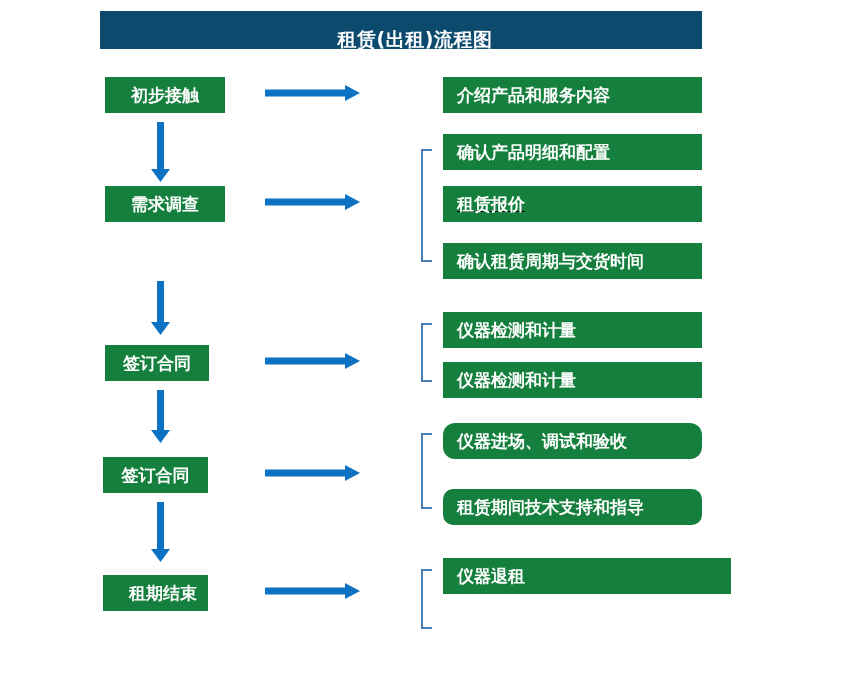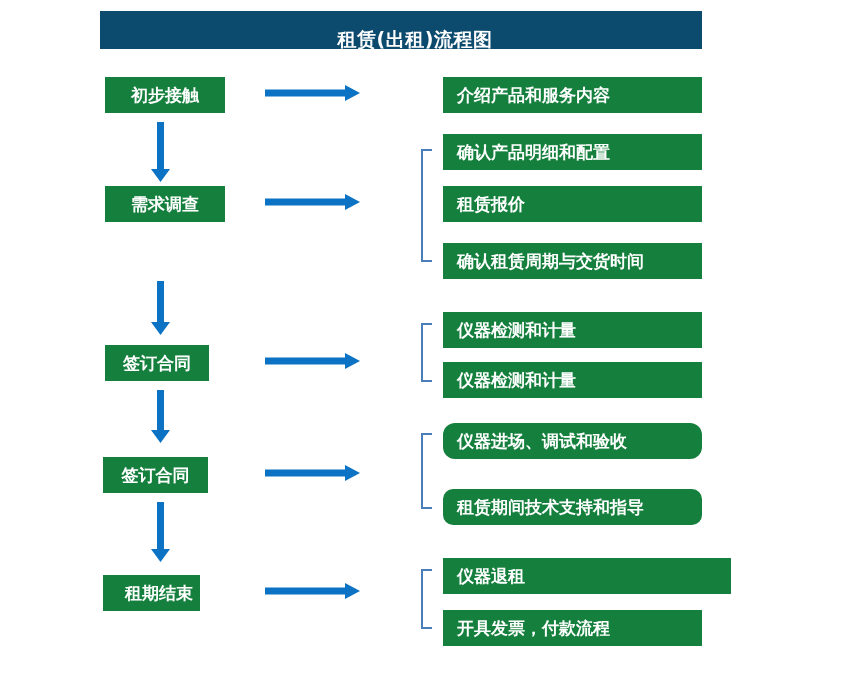--- a/index.html
+++ b/index.html
@@ -105,33 +105,33 @@
   </div>
 
   <div class="box stage-box" style="left:105px; top:186px; width:120px; height:36px;">
     <span class="box-text">需求调查</span>
   </div>
 
   <div class="box stage-box" style="left:103px; top:457px; width:105px; height:36px;">
     <span class="box-text">签订合同</span>
   </div>
 
-  <div class="box stage-box" style="left:103px; top:575px; width:97px; height:36px;padding-left:15px;">
+  <div class="box stage-box" style="left:103px; top:575px; width:105px; height:36px;padding-left:15px;">
     <span class="box-text">租期结束</span>
   </div>
 
   <div class="box detail-box" style="left:443px; top:77px; width:259px; height:36px;">
     <span class="box-text">介绍产品和服务内容</span>
   </div>
 
   <div class="box detail-box" style="left:443px; top:134px; width:259px; height:36px;">
     <span class="box-text">确认产品明细和配置</span>
   </div>
 
-  <div class="box detail-box" style="left:443px; top:186px; width:259px; height:36px;">
+  <div class="box detail-box" style="left:443px; top:186px; width:259px; height:36px;text-decoration:underline;">
     <span class="box-text">租赁报价</span>
   </div>
 
   <div class="box detail-box" style="left:443px; top:243px; width:259px; height:36px;">
     <span class="box-text">确认租赁周期与交货时间</span>
   </div>
 
   <div class="box detail-box" style="left:443px; top:312px; width:259px; height:36px;">
     <span class="box-text">仪器检测和计量</span>
   </div>
@@ -145,23 +145,20 @@
   </div>
 
   <div class="box detail-box" style="left:443px; top:489px; width:259px; height:36px;border-radius:10px;">
     <span class="box-text">租赁期间技术支持和指导</span>
   </div>
 
   <div class="box detail-box" style="left:443px; top:558px; width:288px; height:36px;">
     <span class="box-text">仪器退租</span>
   </div>
 
-  <div class="box detail-box" style="left:443px; top:610px; width:259px; height:36px;">
-    <span class="box-text">开具发票，付款流程</span>
-  </div>
 
   <svg id="arrow-layer" viewBox="0 0 844 688" width="844" height="688">
 
     <g fill="#0b72c4">
       <g>
         <rect x="265" y="89.5" width="80" height="7"></rect>
         <polygon points="345,85 360,93 345,101"></polygon>
       </g>
       <g>
         <rect x="265" y="198.5" width="80" height="7"></rect>

